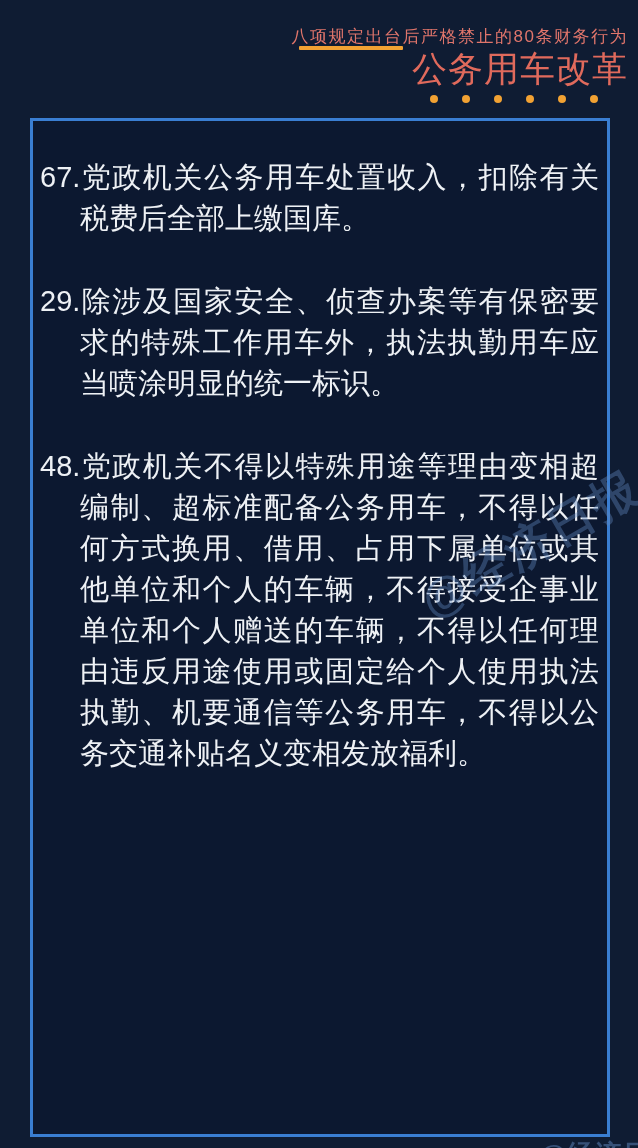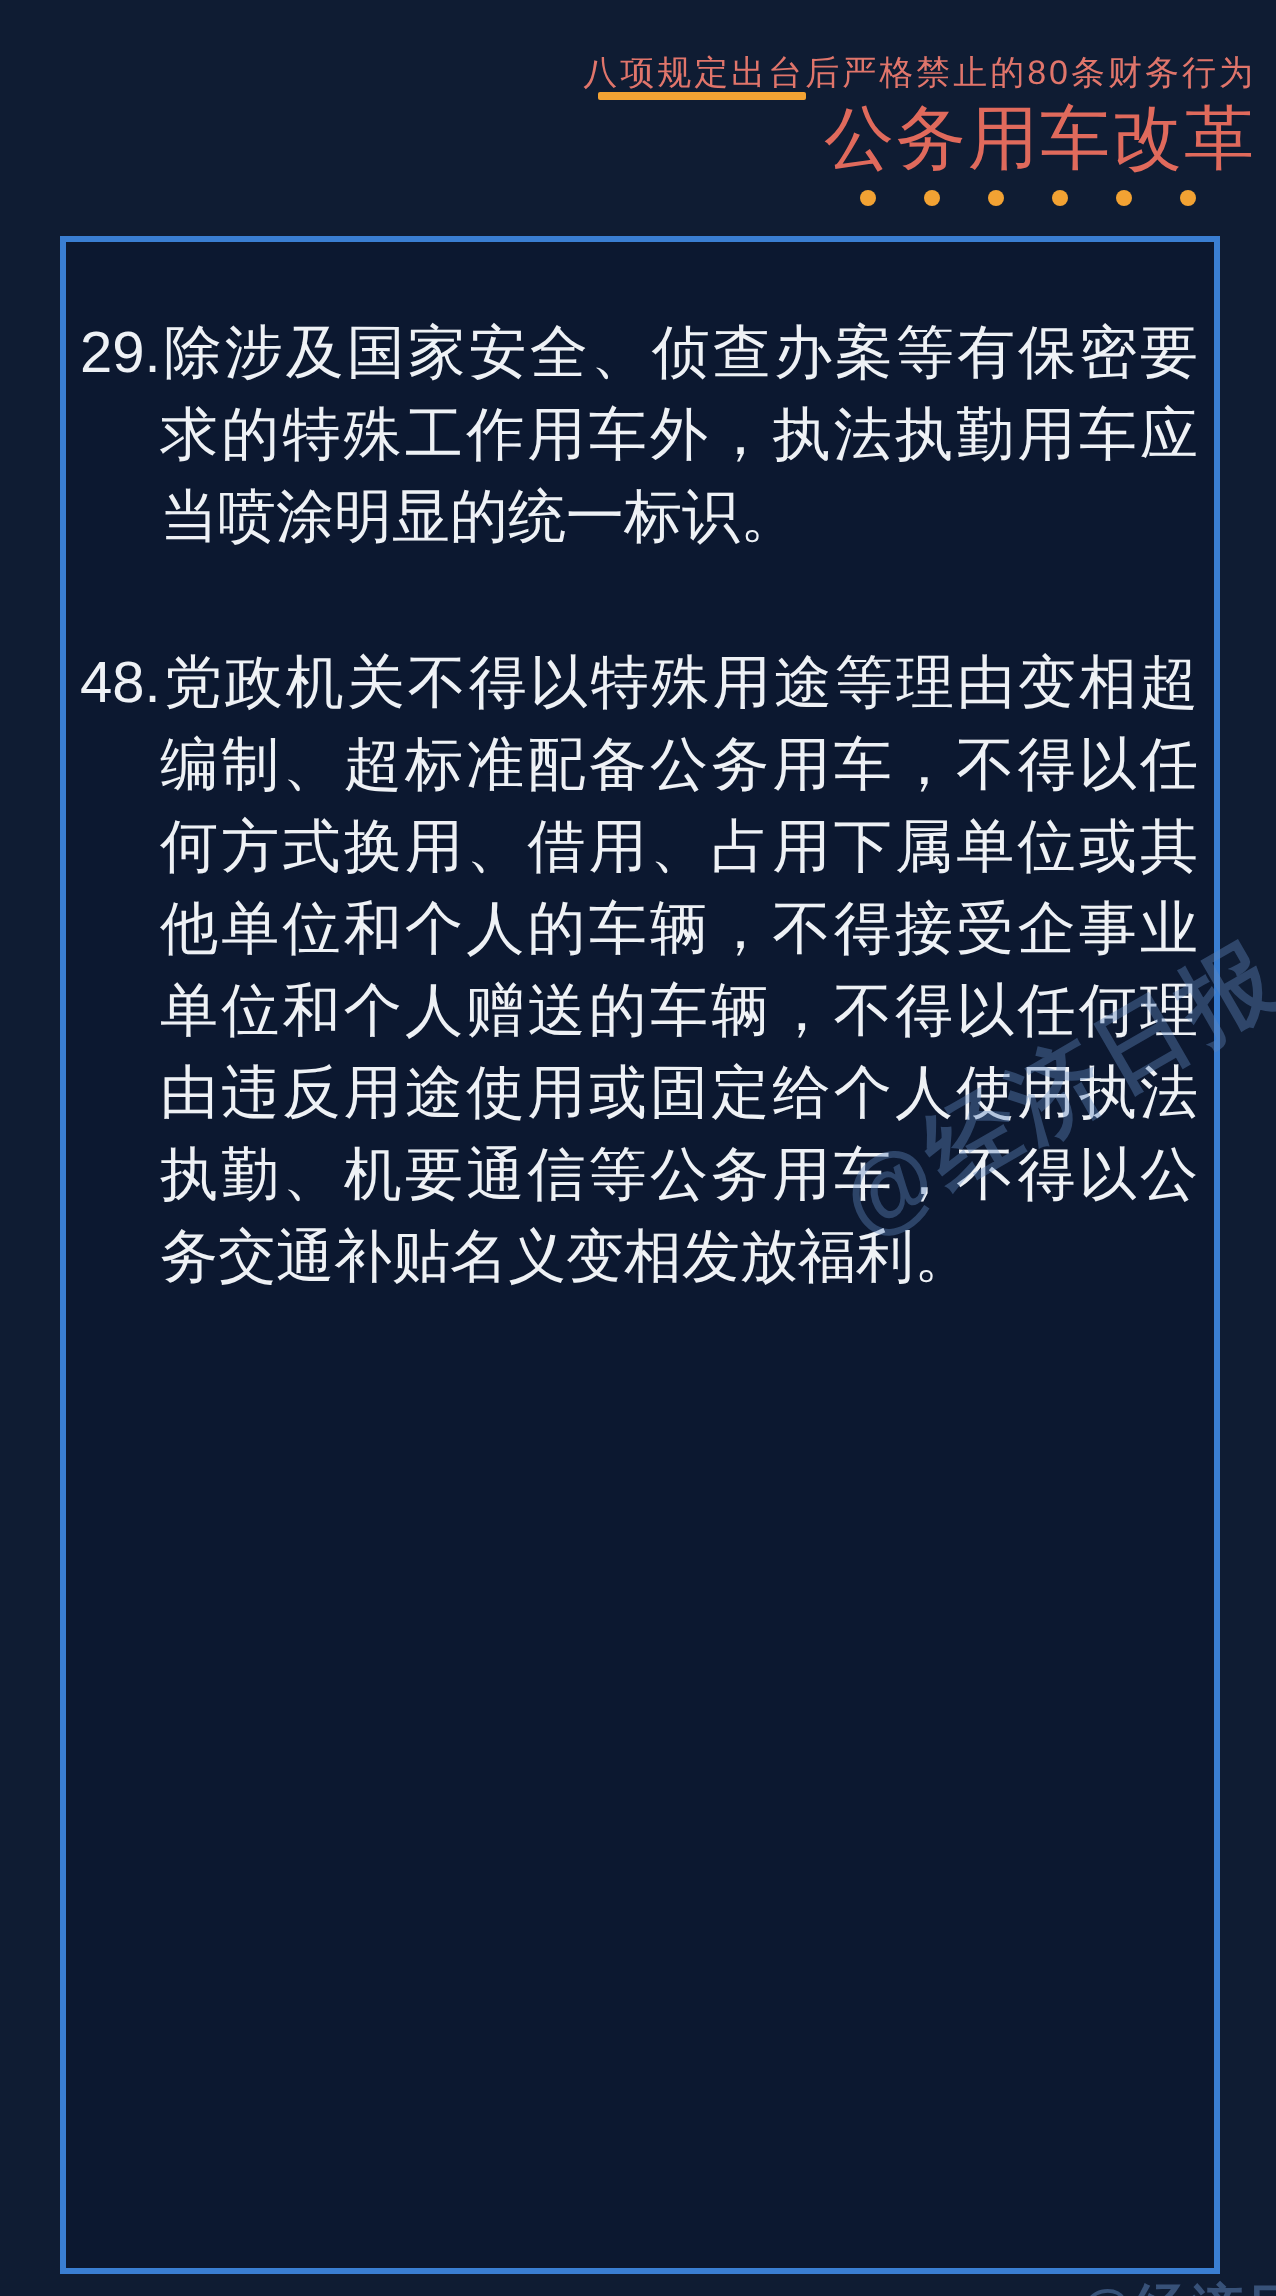--- a/index.html
+++ b/index.html
@@ -52,20 +52,21 @@
       <span class="dot"></span>
       <span class="dot"></span>
       <span class="dot"></span>
       <span class="dot"></span>
       <span class="dot"></span>
       <span class="dot"></span>
     </div>
 
   <div class="card">
     <div class="items" id="items">
+        <div class="item"><span class="num">67.</span><span>党政机关公务用车处置收入，扣除有关税费后全部上缴国库。</span></div>
         <div class="item"><span class="num">29.</span><span>除涉及国家安全、侦查办案等有保密要求的特殊工作用车外，执法执勤用车应当喷涂明显的统一标识。</span></div>
         <div class="item"><span class="num">48.</span><span>党政机关不得以特殊用途等理由变相超编制、超标准配备公务用车，不得以任何方式换用、借用、占用下属单位或其他单位和个人的车辆，不得接受企事业单位和个人赠送的车辆，不得以任何理由违反用途使用或固定给个人使用执法执勤、机要通信等公务用车，不得以公务交通补贴名义变相发放福利。</span></div>
       </div>
   </div>
 
   <div class="watermark wm-mid">@经济日报</div>
   <div class="watermark wm-bottom">@经济日报</div>
 
 </div>
 

